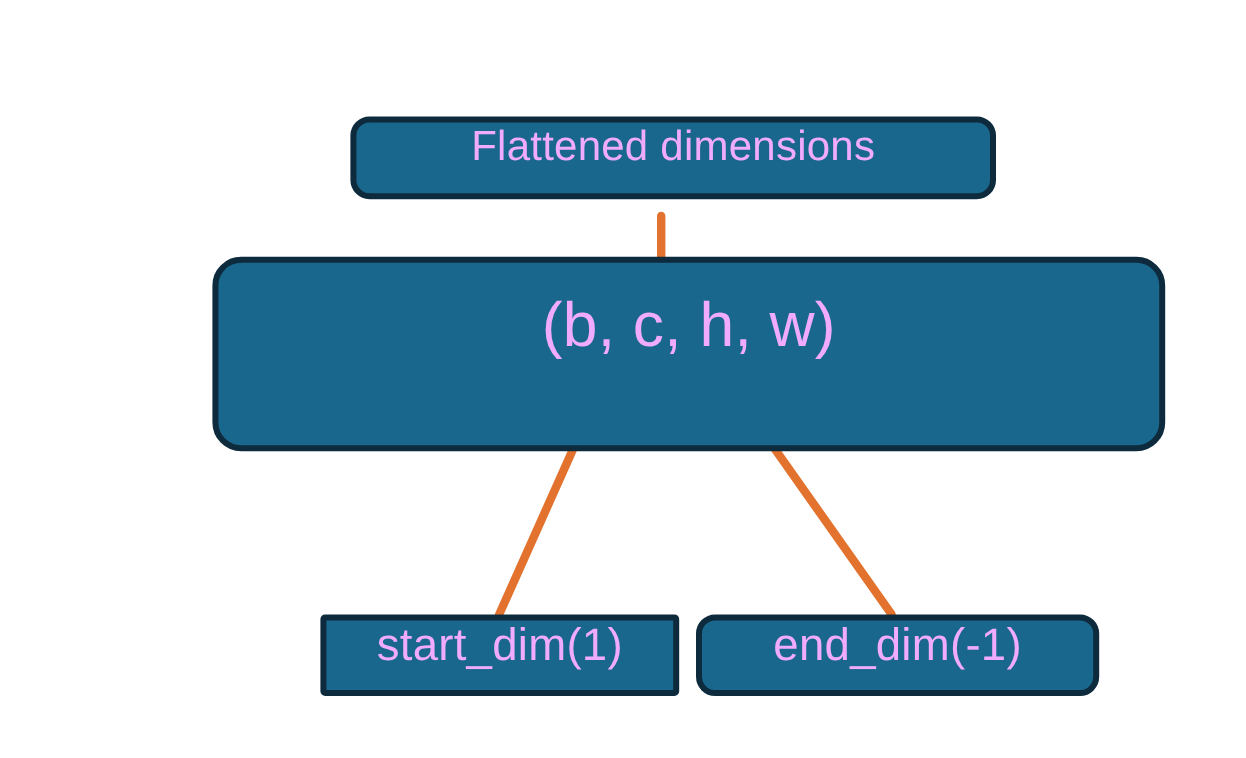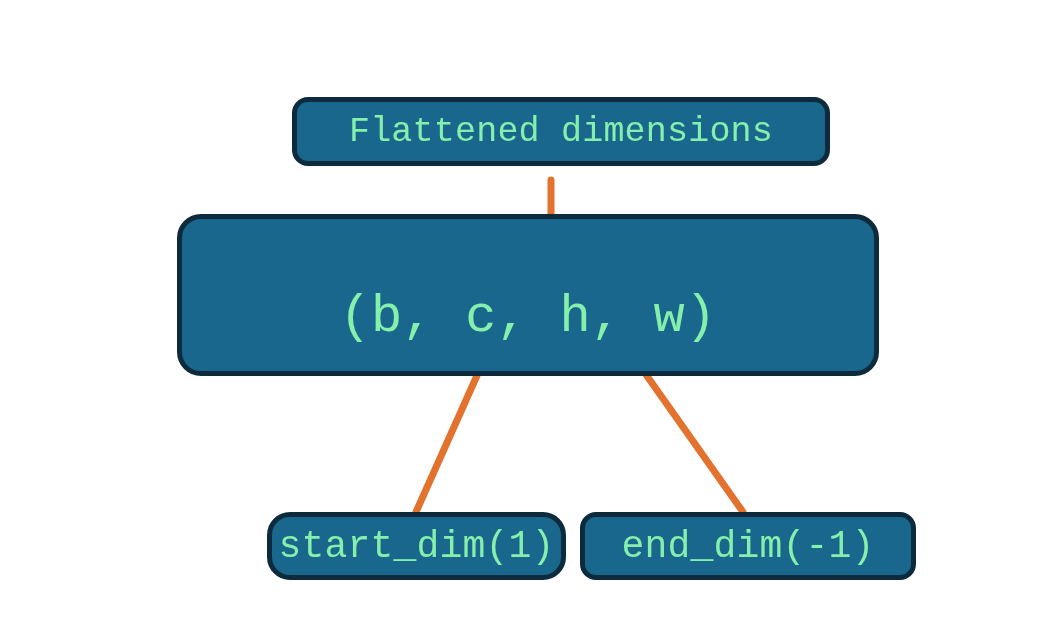--- a/index.html
+++ b/index.html
@@ -18,61 +18,60 @@
     background: #ffffff;
     overflow: hidden;
   }
   .node {
     position: absolute;
     box-sizing: border-box;
     background: #19678C;
     border: 5px solid #0E2B3D;
     border-radius: 18px;
     display: flex;
-    align-items: center;
     justify-content: center;
-    color: #86efac;
-    font-family: Liberation Mono, monospace;
+    color: #f0abfc;
+    font-family: Liberation Sans, sans-serif;
     font-weight: 400;
     letter-spacing: 0.2px;
     white-space: nowrap;
     user-select: none;
   }
 
   
   #node-flattened {
     left: 292px;
     top: 97px;
     width: 538px;
     height: 69px;
     border-radius: 16px;
     font-size: 35px;
   }
 
   
   #node-shape {
     left: 177px;
     top: 214px;
-    width: 702px;
+    width: 794px;
     height: 162px;
     border-radius: 24px;
     font-size: 52px;
   }
   #node-shape .shape-label {
     position: relative;
     top: 22px;
   }
 
   
   #node-start-dim {
     left: 267px;
     top: 512px;
     width: 299px;
     height: 68px;
-    border-radius: 23px;
+    border-radius: 4px;
     font-size: 38px;
   }
   #node-end-dim {
     left: 580px;
     top: 512px;
     width: 336px;
     height: 68px;
     border-radius: 16px;
     font-size: 38px;
   }

